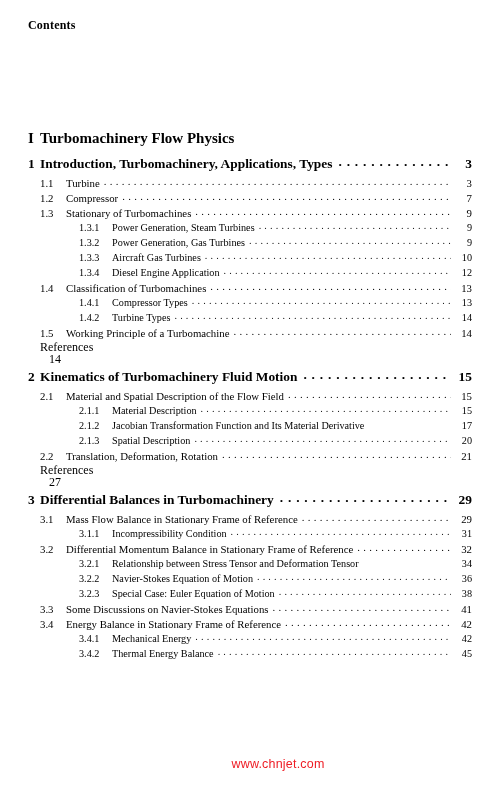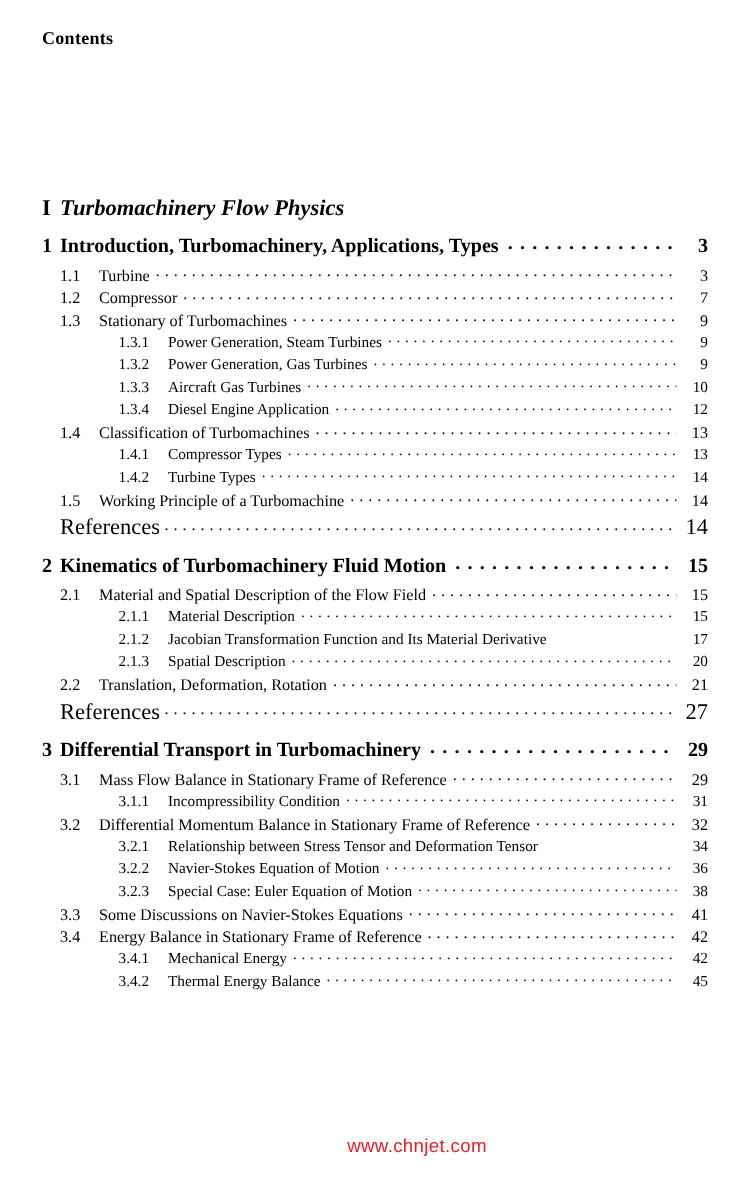--- a/index.html
+++ b/index.html
@@ -82,21 +82,21 @@
 
   
   .entry.part {
     font-size: 15px;
     font-weight: bold;
     line-height: 1;
     height: 15px;
     margin-bottom: 0;
   }
   .entry.part .num { width: 12px; }
-  .entry.part .title { padding-left: 0; font-style: italic; }
+  .entry.part .title { padding-left: 0; }
 
   
   .entry.chapter {
     font-size: 13.4px;
     font-weight: bold;
     line-height: 1;
     height: 15px;
   }
   .entry.chapter .num { width: 12px; }
   .entry.chapter .title { padding-right: 6px; }
@@ -120,23 +120,24 @@
     line-height: 1;
     height: 15px;
   }
   .entry.sub .num { width: 33px; margin-left: 51px; }
   .entry.sub .title { padding-right: 4px; }
   .entry.sub .pg { width: 19px; }
   .entry.sub .dots::after { font-size: 10.2px; word-spacing: 0.6px; }
 
   
   .entry.refs {
-    font-size: 15px;
-    line-height: 1;
-    height: 15px;
+    font-size: 12px;
+    line-height: 1;
+    height: 15px;
+    flex-direction: column;
   }
   .entry.refs .num { width: 0px; margin-left: 12px; }
   .entry.refs .title { padding-right: 3px; }
   .entry.refs .pg { width: 19px; }
   .entry.refs .dots::after { font-size: 10.8px; word-spacing: 0.6px; }
   .gap-chap   { height: 12px; }
   .gap-after-chap { height: 6px; }
 
   
   .watermark {
@@ -286,21 +287,21 @@
       </div>
       <div class="entry refs">
         <span class="num"></span>
         <span class="title">References</span>
         <span class="dots"></span>
         <span class="pg">27</span>
       </div>
       <div class="gap-chap"></div>
       <div class="entry chapter">
         <span class="num">3</span>
-        <span class="title">Differential Transport in Turbomachinery</span>
+        <span class="title">Differential Balances in Turbomachinery</span>
         <span class="dots"></span>
         <span class="pg">29</span>
       </div>
       <div class="gap-after-chap"></div>
       <div class="entry sec">
         <span class="num">3.1</span>
         <span class="title">Mass Flow Balance in Stationary Frame of Reference</span>
         <span class="dots"></span>
         <span class="pg">29</span>
       </div>

